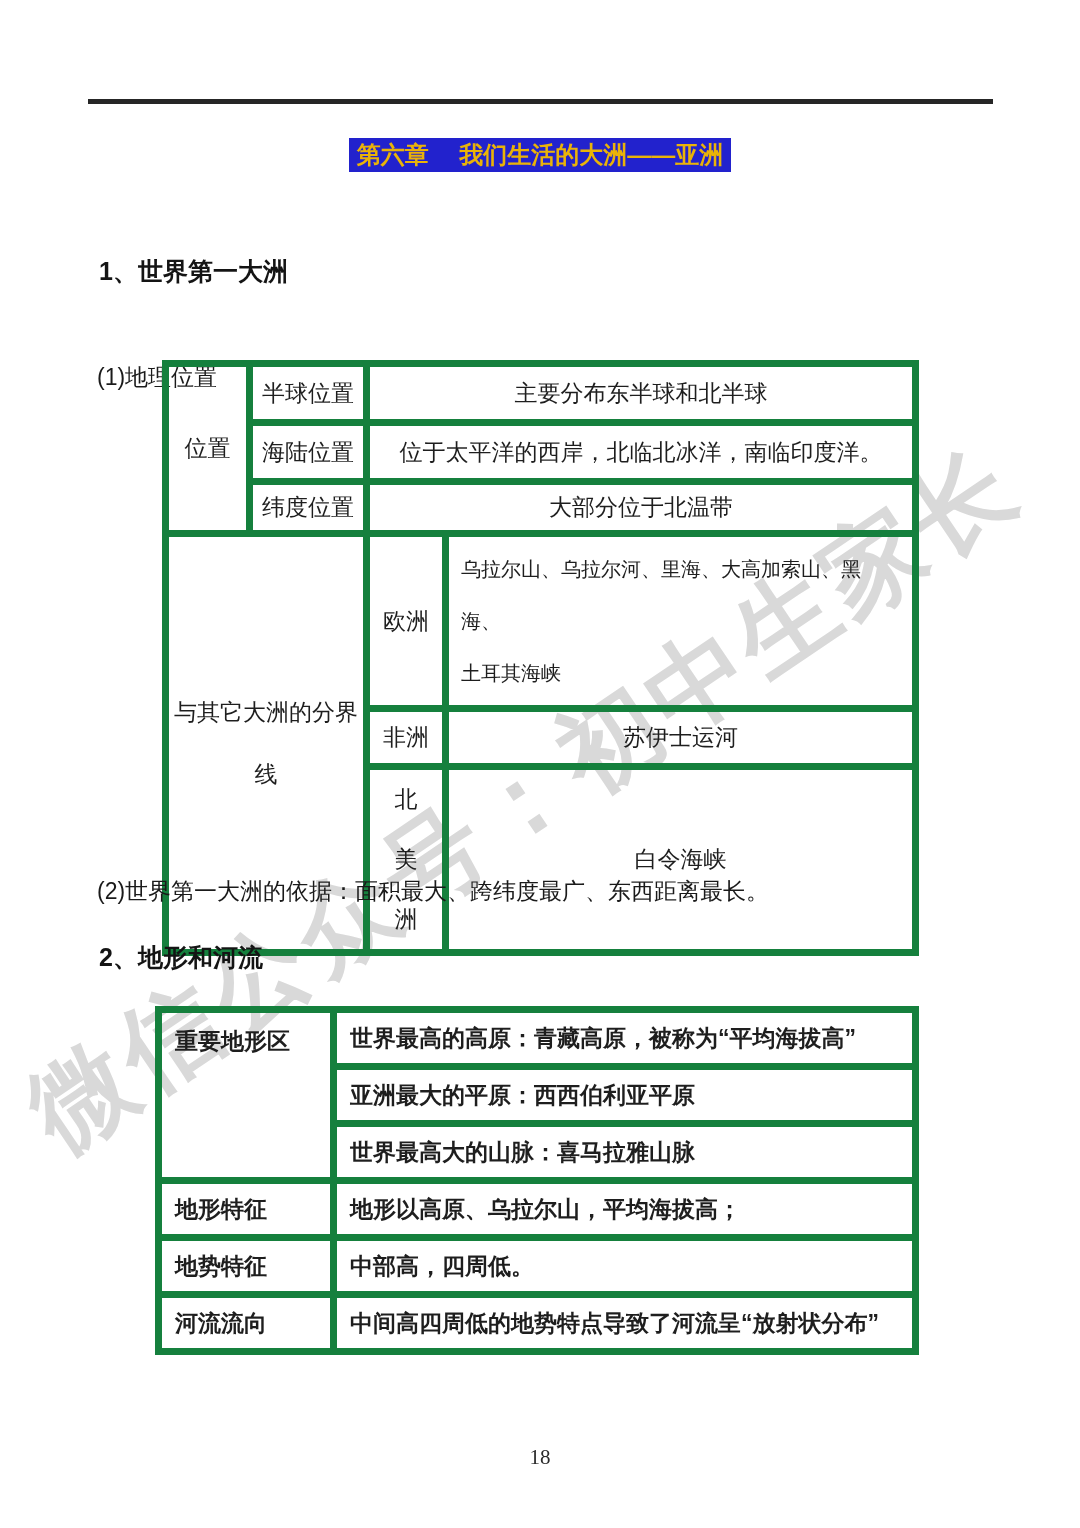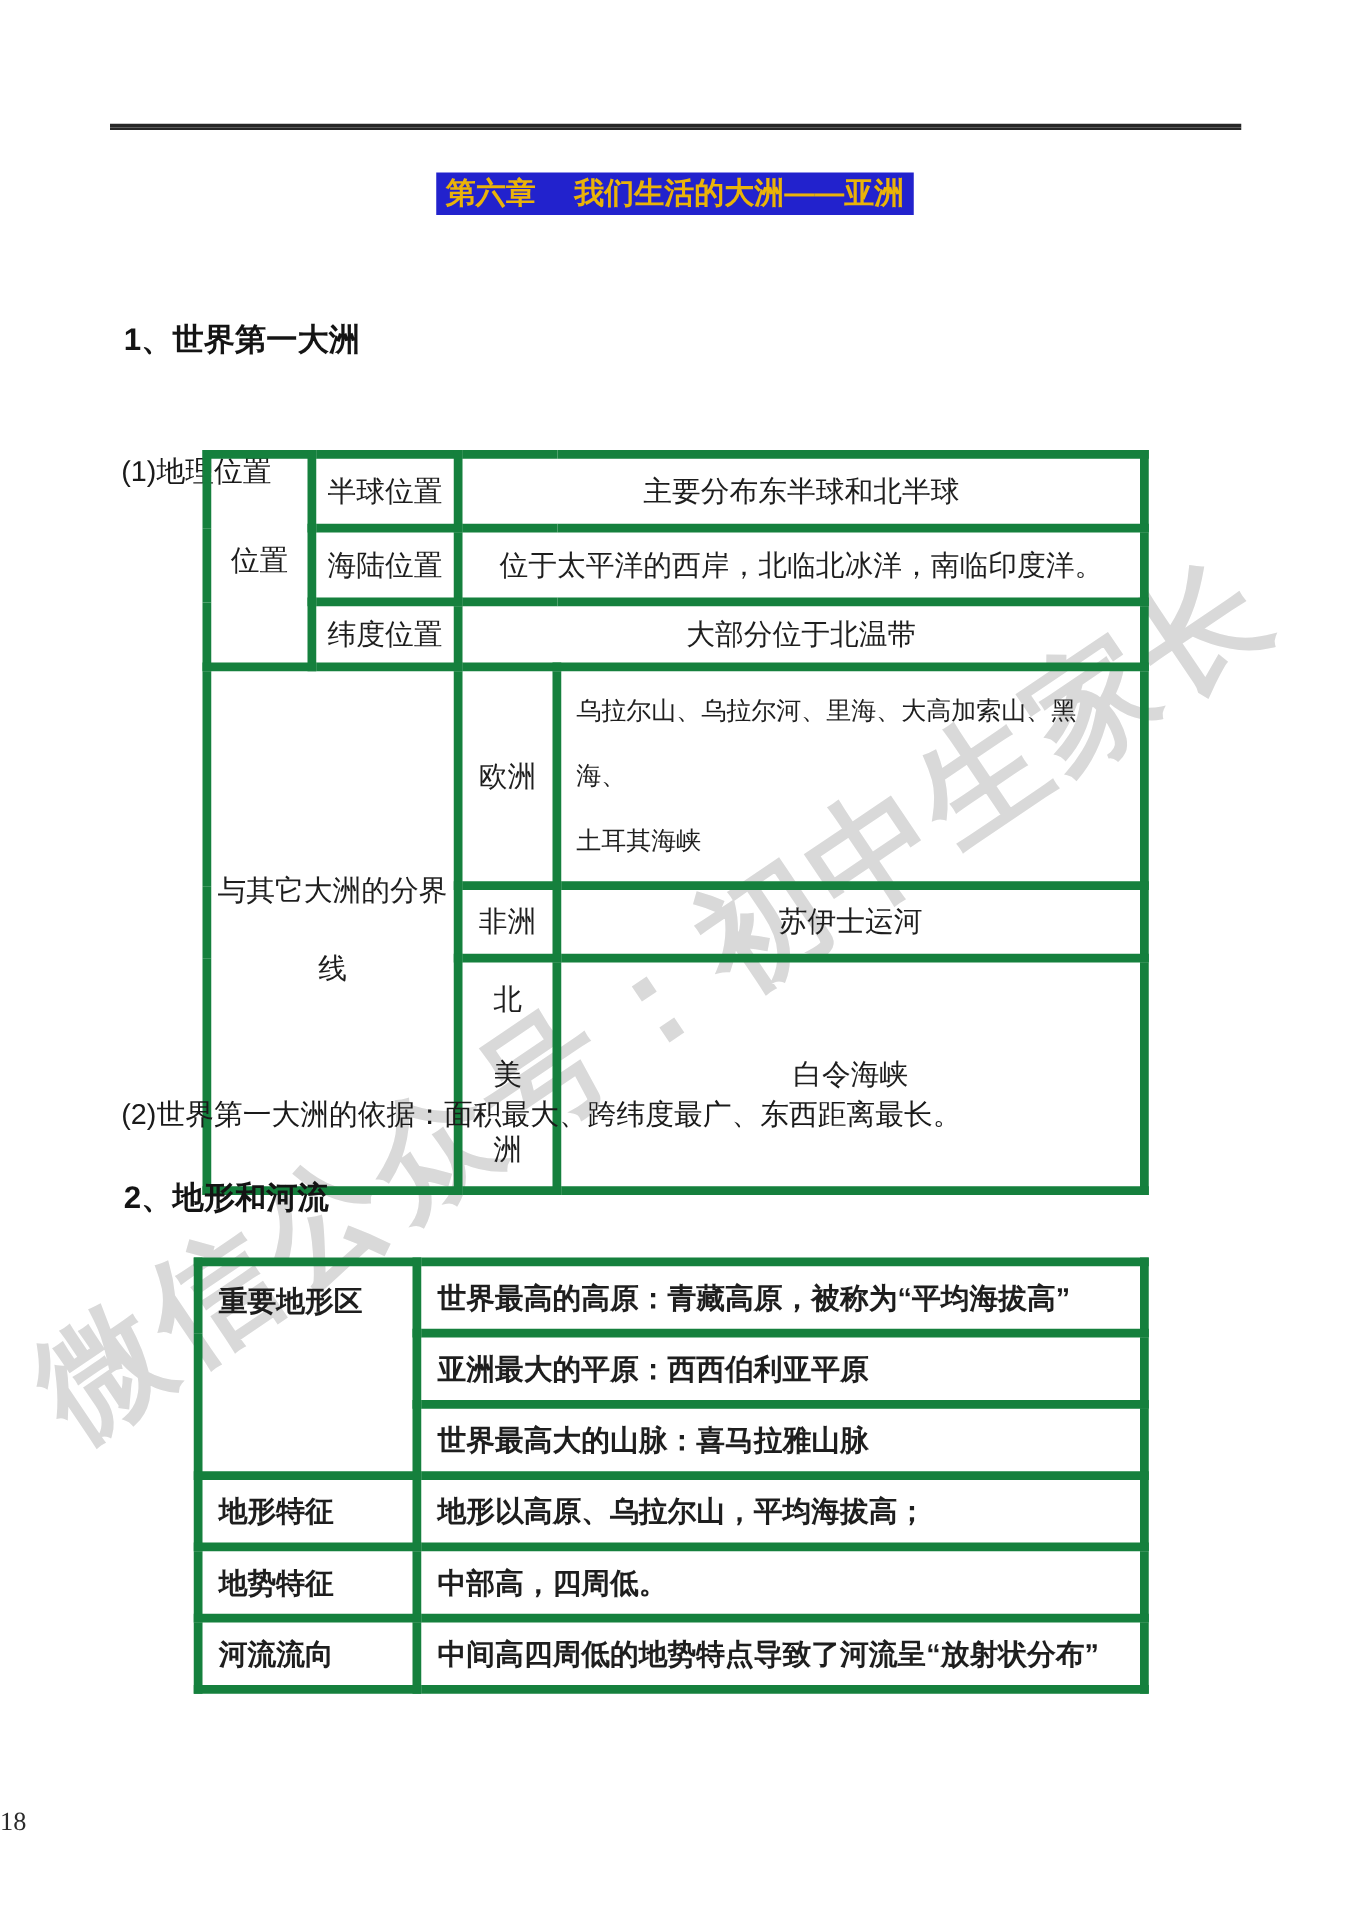--- a/index.html
+++ b/index.html
@@ -55,21 +55,21 @@
   #table1 .wrap-narrow { padding:0 14px; line-height:2.6; }
   #table1 .cell-left { text-align:left; padding:6px 12px; }
   #table1 .pre { white-space:pre-line; font-size:20px; line-height:2.6; }
 
   #table2 { left:155px; top:1006px;font-weight:bold; }
   #table2 tr { height:57px; }
   #table2 td { text-align:left; padding-left:13px; padding-right:8px; }
   #table2 .label-top { vertical-align:top; padding-top:13px; }
 
   .pagenum {
-    position:absolute; top:1445px; left:0; width:1080px; 
+    position:absolute; top:1445px; left:0; width:1080px; text-align:center;
     font-family:"Liberation Serif","DejaVu Serif",serif; font-size:21px; color:#2b2b2b; z-index:1;
   }
 </style>
 </head>
 <body>
 
 <div class="page">
 
   <div class="watermark">微信公众号：初中生家长</div>
 

